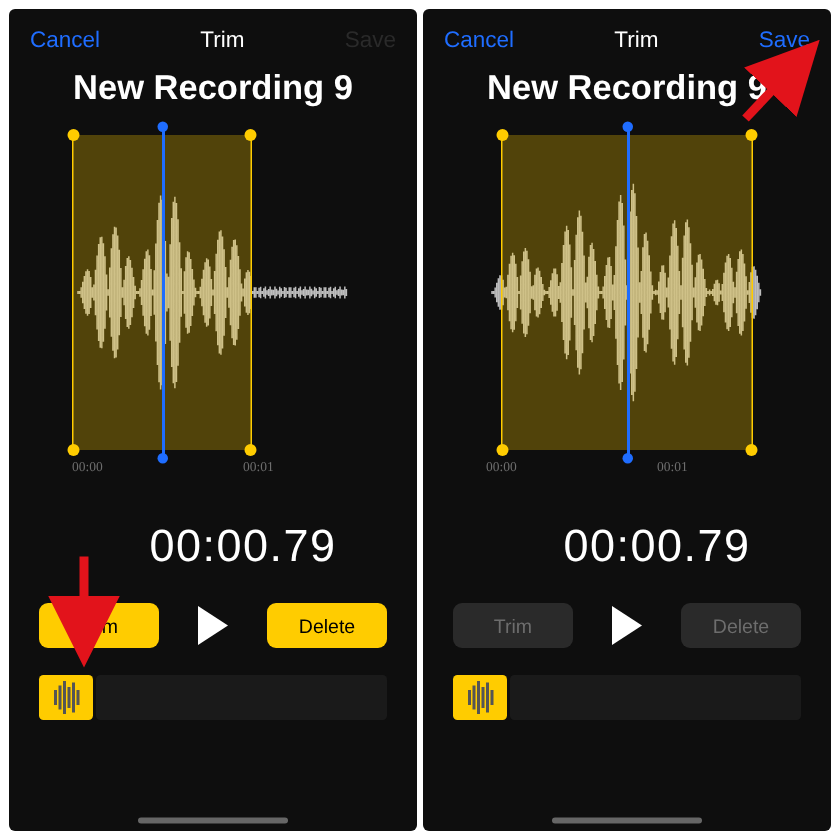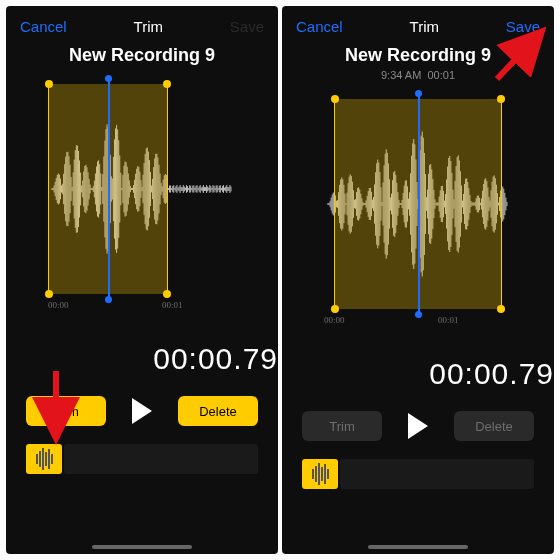--- a/index.html
+++ b/index.html
@@ -5,33 +5,33 @@
   * { box-sizing: border-box; margin: 0; padding: 0; }
   html, body { width: 560px; height: 560px; background:#fff; font-family: -apple-system, Helvetica, Arial, sans-serif; }
   .wrap { display:flex; gap:4px; padding:6px; }
   .phone { width:272px; height:548px; background:#0e0e0e; border-radius:4px; position:relative; color:#fff; overflow:hidden;}
   .nav { display:flex; align-items:center; justify-content:space-between; padding:12px 14px 4px; font-size:15px;}
   .nav .left { color:#1f6dff; font-weight:500; }
   .nav .center { color:#fff; font-weight:500; }
   .nav .right { color:#2a2a2a; font-weight:500;}
   .nav .right.active { color:#1f6dff; }
   .title-block { text-align:center; margin-top:6px;}
-  .rec-title { font-size:18px; font-weight:600; }
+  .rec-title { font-size:23px; font-weight:600; }
   .rec-sub { font-size:11px; color:#8a8a8a; margin-top:3px;}
   .wave-zone { margin:18px auto 0; width:188px; height:210px; position:relative;}
   .sel { position:absolute; top:0; bottom:0; background:rgba(255,204,0,0.28); border-left:1.5px solid #ffcc00; border-right:1.5px solid #ffcc00;}
   .grip { position:absolute; width:8px; height:8px; background:#ffcc00; border-radius:50%;}
   .grip.tl{top:-4px; left:-4px;} .grip.tr{top:-4px; right:-4px;}
   .grip.bl{bottom:-4px; left:-4px;} .grip.br{bottom:-4px; right:-4px;}
   .playhead { position:absolute; top:-6px; bottom:-6px; width:1.5px; background:#1f6dff;}
   .ph-dot { position:absolute; width:7px; height:7px; background:#1f6dff; border-radius:50%; left:-3px;}
   .ph-dot.top{top:-3px;} .ph-dot.bot{bottom:-3px;}
   .tick-row { position:absolute; bottom:-16px; left:0; right:-40px; display:flex; font-size:9px; color:#6d6d6d;}
   .tick { flex:1;font-family:Liberation Serif, serif;}
-  .timecode { text-align:right; font-size:30px; font-weight:400; letter-spacing:1px; margin-top:48px; font-variant-numeric:tabular-nums;padding-left:40px;}
+  .timecode { text-align:center; font-size:30px; font-weight:400; letter-spacing:1px; margin-top:48px; font-variant-numeric:tabular-nums;padding-left:40px;}
   .btn-row { display:flex; align-items:center; justify-content:space-between; padding:0 20px; margin-top:20px;}
   .pill { width:80px; height:30px; border-radius:6px; display:flex; align-items:center; justify-content:center; font-size:13px; font-weight:500;}
   .pill.yellow { background:#ffcc00; color:#000;}
   .pill.grey { background:#2a2a2a; color:#6d6d6d;}
   .play { width:0; height:0; border-left:20px solid #fff; border-top:13px solid transparent; border-bottom:13px solid transparent; margin:0 6px;}
   .thumb-row{ display:flex; align-items:center; padding:0 20px; margin-top:18px;}
   .thumb{ width:36px; height:30px; background:#ffcc00; border-radius:3px; display:flex; align-items:center; justify-content:center; gap:1px;}
   .thumb span{ width:2px; background:#555;}
   .thumb-track{ flex:1; height:30px; background:#1a1a1a; border-radius:3px; margin-left:2px;}
   .home-ind{ position:absolute; bottom:5px; left:50%; transform:translateX(-50%); width:100px; height:4px; background:#666; border-radius:3px;}
@@ -109,23 +109,20 @@
   </div>
 
   <div class="phone">
     <div class="nav">
       <span class="left">Cancel</span>
       <span class="center">Trim</span>
       <span class="right active">Save</span>
     </div>
     <div class="title-block">
       <div class="rec-title">New Recording 9</div>
-      <div class="rec-sub">
-        <span>9:34 AM</span>&nbsp;&nbsp;<span>00:01</span>
-      </div>
     </div>
 
     <div class="wave-zone">
       <svg class="wave" viewBox="0 0 188 210">
           <path d="M4,104 L4,106 M5.0588235294117645,104 L5.0588235294117645,106 M6.117647058823529,101.7462294992486 L6.117647058823529,108.2537705007514 M7.1764705882352935,98.52892173486688 L7.1764705882352935,111.47107826513312 M8.235294117647058,95.44985826177242 L8.235294117647058,114.55014173822758 M9.294117647058822,93.559953430921 L9.294117647058822,116.440046569079 M10.352941176470587,93.73967267770033 L10.352941176470587,116.26032732229967 M11.411764705882353,96.47861525364178 L11.411764705882353,113.52138474635822 M12.470588235294118,101.73073430224741 L12.470588235294118,108.26926569775259 M13.529411764705882,101.12123682225415 L13.529411764705882,108.87876317774585 M14.588235294117647,93.18060084369553 L14.588235294117647,116.81939915630447 M15.647058823529411,85.84403050985144 L15.647058823529411,124.15596949014856 M16.705882352941174,80.53730246425243 L16.705882352941174,129.46269753574757 M17.764705882352942,78.43106051603921 L17.764705882352942,131.56893948396078 M18.823529411764707,80.19380647458678 L18.823529411764707,129.80619352541322 M19.88235294117647,85.83339134844994 L19.88235294117647,124.16660865155006 M20.941176470588236,94.66183642905935 L20.941176470588236,115.33816357094065 M22,104 L22,106 M23.058823529411764,93.63235431805123 L23.058823529411764,116.36764568194877 M24.11764705882353,84.16444358121997 L24.11764705882353,125.83555641878003 M25.176470588235293,77.71071111146603 L25.176470588235293,132.28928888853397 M26.235294117647058,75.26362835042147 L26.235294117647058,134.73637164957853 M27.294117647058822,77.11503979394843 L27.294117647058822,132.88496020605157 M28.352941176470587,82.80497474364222 L28.352941176470587,127.19502525635778 M29.41176470588235,91.21533072348076 L29.41176470588235,118.78466927651924 M30.470588235294116,100.79146339460469 L30.470588235294116,109.20853660539531 M31.529411764705884,100.15133839728972 L31.529411764705884,109.84866160271028 M32.58823529411765,93.09745086496615 L32.58823529411765,116.90254913503385 M33.64705882352941,89.0434958704571 L33.64705882352941,120.9565041295429 M34.705882352941174,88.31321837990683 L34.705882352941174,121.68678162009317 M35.76470588235294,90.513981676933 L35.76470588235294,119.486018323067 M36.8235294117647,94.6455274116061 L36.8235294117647,115.3544725883939 M37.88235294117647,99.33992828051349 L37.88235294117647,110.66007171948651 M38.94117647058823,103.18337307084767 L38.94117647058823,106.81662692915233 M40,104 L40,106 M41.05882352941177,104 L41.05882352941177,106 M42.11764705882353,101.34525180033643 L42.11764705882353,108.65474819966357 M43.1764705882353,96.80057865701879 L43.1764705882353,113.19942134298121 M44.23529411764706,92.15780216795346 L44.23529411764706,117.84219783204654 M45.294117647058826,89.04885957795312 L45.294117647058826,120.95114042204688 M46.35294117647059,88.94786708887938 L46.35294117647059,121.05213291112062 M47.411764705882355,92.79559754675827 L47.411764705882355,117.20440245324173 M48.470588235294116,100.716237348414 L48.470588235294116,109.283762651586 M49.529411764705884,98.10473551686373 L49.529411764705884,111.89526448313627 M50.588235294117645,85.34378946305355 L50.588235294117645,124.65621053694645 M51.64705882352941,73.2668705509308 L51.64705882352941,136.7331294490692 M52.705882352941174,64.30691340598418 L52.705882352941174,145.69308659401582 M53.76470588235294,60.57202058492471 L53.76470588235294,149.4279794150753 M54.8235294117647,63.384551997001644 L54.8235294117647,146.61544800299836 M55.88235294117647,72.95044220975625 L55.88235294117647,137.04955779024374 M56.94117647058823,88.23580092387024 L56.94117647058823,121.76419907612976 M58,102.91203553408045 L58,107.08796446591955 M59.05882352941177,83.41162320681732 L59.05882352941177,126.58837679318268 M60.11764705882353,66.42475759764002 L60.11764705882353,143.57524240235998 M61.1764705882353,54.76451448507881 L61.1764705882353,155.23548551492118 M62.23529411764706,50.353051491195295 L62.23529411764706,159.6469485088047 M63.294117647058826,53.84216648860065 L63.294117647058826,156.15783351139936 M64.35294117647058,64.47916524500778 L64.35294117647058,145.52083475499222 M65.41176470588235,80.25140885352066 L65.41176470588235,129.74859114647936 M66.47058823529412,98.28495500611419 L66.47058823529412,111.71504499388581 M67.52941176470588,94.58174594927895 L67.52941176470588,115.41825405072105 M68.58823529411765,81.16711600198857 L68.58823529411765,128.83288399801143 M69.6470588235294,73.39118832489743 L69.6470588235294,136.60881167510257 M70.70588235294117,71.91442816113556 L70.70588235294117,138.08557183886444 M71.76470588235294,76.04915785350533 L71.76470588235294,133.95084214649467 M72.82352941176471,83.96392762715237 L72.82352941176471,126.03607237284763 M73.88235294117646,93.13725091730474 L73.88235294117646,116.86274908269526 M74.94117647058823,100.96145668413186 L74.94117647058823,109.03854331586814 M76,104 L76,106 M77.05882352941177,104 L77.05882352941177,106 M78.11764705882354,101.00609431977271 L78.11764705882354,108.99390568022729 M79.17647058823529,93.97897291838365 L79.17647058823529,116.02102708161635 M80.23529411764706,86.60503447438182 L80.23529411764706,123.39496552561818 M81.29411764705883,81.60984934611028 L81.29411764705883,128.39015065388972 M82.3529411764706,81.38523124332666 L82.3529411764706,128.61476875667336 M83.41176470588235,87.36862559340415 L83.41176470588235,122.63137440659585 M84.47058823529412,99.6149788286055 L84.47058823529412,110.3850211713945 M85.52941176470588,93.33433725628151 L85.52941176470588,116.66566274371849 M86.58823529411765,74.24454561345806 L86.58823529411765,135.75545438654194 M87.6470588235294,56.67566267676948 L87.6470588235294,153.3243373232305 M88.70588235294117,44.26767872623669 L88.70588235294117,165.73232127376332 M89.76470588235294,39.97207130622965 L89.76470588235294,170.02792869377035 M90.82352941176471,45.394608485366454 L90.82352941176471,164.60539151463354 M91.88235294117646,60.394083080266554 L91.88235294117646,149.60591691973343 M92.94117647058823,83.029331047618 L92.94117647058823,126.970668952382 M94,100.12628734702817 L94,109.87371265297183 M95.05882352941177,73.3620060573526 L95.05882352941177,136.6379939426474 M96.11764705882354,51.02367226987722 L96.11764705882354,158.9763277301228 M97.17647058823529,36.68967306627384 L97.17647058823529,173.31032693372617 M98.23529411764706,32.49820114851083 L98.23529411764706,177.50179885148918 M99.29411764705883,38.76341800460216 L99.29411764705883,171.23658199539784 M100.3529411764706,53.95685219705801 L100.3529411764706,156.04314780294197 M101.41176470588235,75.05316786549017 L101.41176470588235,134.94683213450983 M102.47058823529412,98.16305986022857 L102.47058823529412,111.83694013977143 M103.52941176470588,90.68300712277025 L103.52941176470588,119.31699287722975 M104.58823529411765,74.765614932097 L104.58823529411765,135.234385067903 M105.6470588235294,66.08044848176694 L105.6470588235294,143.91955151823305 M106.70588235294117,65.03372366386945 L106.70588235294117,144.96627633613053 M107.76470588235294,70.4820835920062 L107.76470588235294,139.5179164079938 M108.82352941176471,80.09509995987489 L108.82352941176471,129.9049000401251 M109.88235294117646,90.9500958645543 L109.88235294117646,119.0499041354457 M110.94117647058823,100.22184456970656 L110.94117647058823,109.77815543029344 M112,104 L112,106 M113.05882352941177,103.20672703496632 L113.05882352941177,106.79327296503368 M114.11764705882354,103.54638153649299 L114.11764705882354,106.45361846350701 M115.17647058823529,97.62023642859945 L115.17647058823529,112.37976357140055 M116.23529411764706,91.30489965374743 L116.23529411764706,118.69510034625257 M117.29411764705883,87.05129710342335 L117.29411764705883,122.94870289657665 M118.3529411764706,86.86121845117606 L118.3529411764706,123.13878154882394 M119.41176470588235,91.7866692284191 L119.41176470588235,118.2133307715809 M120.47058823529412,101.64898740754532 L120.47058823529412,108.35101259245468 M121.52941176470588,94.9623677640939 L121.52941176470588,115.0376322359061 M122.58823529411765,80.41376295130601 L122.58823529411765,129.586237048694 M123.6470588235294,67.53678656360965 L123.6470588235294,142.46321343639033 M124.70588235294117,59.0311282252226 L124.70588235294117,150.9688717747774 M125.76470588235294,56.88998195999603 L125.76470588235294,153.11001804000398 M126.82352941176471,61.96989551823792 L126.82352941176471,148.03010448176207 M127.88235294117646,73.79410030633724 L127.88235294117646,136.20589969366276 M128.94117647058823,90.6274825224171 L128.94117647058823,119.3725174775829 M130,100.19615520895228 L130,109.80384479104772 M131.05882352941177,81.76568772891255 L131.05882352941177,128.23431227108745 M132.11764705882354,67.009652748804 L132.11764705882354,142.990347251196 M133.1764705882353,58.15732402143091 L133.1764705882353,151.8426759785691 M134.23529411764707,56.349822607239794 L134.23529411764707,153.6501773927602 M135.2941176470588,61.47316939907502 L135.2941176470588,148.526830600925 M136.35294117647058,72.23773115086786 L136.35294117647058,137.76226884913214 M137.41176470588235,86.47800084075362 L137.41176470588235,123.52199915924638 M138.47058823529412,101.6035989997646 L138.47058823529412,108.3964010002354 M139.52941176470588,94.89471812995058 L139.52941176470588,115.10528187004942 M140.58823529411765,84.98659434410523 L140.58823529411765,125.01340565589477 M141.64705882352942,79.77896386779642 L141.64705882352942,130.22103613220358 M142.7058823529412,79.38431522447146 L142.7058823529412,130.61568477552854 M143.76470588235293,82.99481767210766 L143.76470588235293,127.00518232789234 M144.8235294117647,89.13446690284042 L144.8235294117647,120.86553309715958 M145.88235294117646,96.02691781230101 L145.88235294117646,113.97308218769899 M146.94117647058823,101.99663696593502 L146.94117647058823,108.00336303406498 M148,104 L148,106 M149.05882352941177,103.05182428201681 L149.05882352941177,106.94817571798319 M150.11764705882354,104 L150.11764705882354,106 M151.1764705882353,102.58361150705683 L151.1764705882353,107.41638849294317 M152.23529411764707,99.19704816030635 L152.23529411764707,110.80295183969365 M153.2941176470588,96.77621553715807 L153.2941176470588,113.22378446284193 M154.35294117647058,96.4326020629051 L154.35294117647058,113.5673979370949 M155.41176470588235,98.77266687606433 L155.41176470588235,111.22733312393567 M156.47058823529412,103.74688404147284 L156.47058823529412,106.25311595852716 M157.52941176470588,99.35518383883023 L157.52941176470588,110.64481616116977 M158.58823529411765,91.7652839800137 L158.58823529411765,118.2347160199863 M159.64705882352942,84.98366472838407 L159.64705882352942,125.01633527161593 M160.7058823529412,80.46699066933986 L160.7058823529412,129.53300933066015 M161.76470588235293,79.32201361952814 L161.76470588235293,130.67798638047188 M162.8235294117647,82.06775104263622 L162.8235294117647,127.93224895736378 M163.88235294117646,88.51409283246552 L163.88235294117646,121.48590716753448 M164.94117647058823,97.78065838574928 L164.94117647058823,112.21934161425072 M166,101.54862991922735 L166,108.45137008077265 M167.05882352941177,91.1666915737583 L167.05882352941177,118.8333084262417 M168.11764705882354,82.73175273463154 L168.11764705882354,127.26824726536846 M169.1764705882353,77.56433557907513 L169.1764705882353,132.43566442092487 M170.23529411764707,76.41134462727527 L170.23529411764707,133.58865537272473 M171.2941176470588,79.32171760447822 L171.2941176470588,130.67828239552176 M172.35294117647058,85.65552641190239 L172.35294117647058,124.34447358809761 M173.41176470588235,94.22195436211831 L173.41176470588235,115.77804563788169 M174.47058823529412,103.51651557865237 L174.47058823529412,106.48348442134763 M175.52941176470588,97.99086832655037 L175.52941176470588,112.00913167344963 M176.58823529411765,91.57417240259831 L176.58823529411765,118.42582759740169 M177.64705882352942,88.03056638506436 L177.64705882352942,121.96943361493564 M178.7058823529412,87.56192744875294 L178.7058823529412,122.43807255124706 M179.76470588235293,89.77846416407041 L179.76470588235293,120.22153583592959 M180.8235294117647,93.81946610602492 L180.8235294117647,116.18053389397508 M181.88235294117646,98.5627844964076 L181.88235294117646,111.4372155035924 M182.94117647058823,102.87739246202477 L182.94117647058823,107.12260753797523 " stroke="#bdbdbd" stroke-width="1"></path>
         </svg>
       <div class="sel" style="left:10px; width:168px;">
         <i class="grip tl"></i>
           <i class="grip tr"></i>
           <i class="grip bl"></i>

